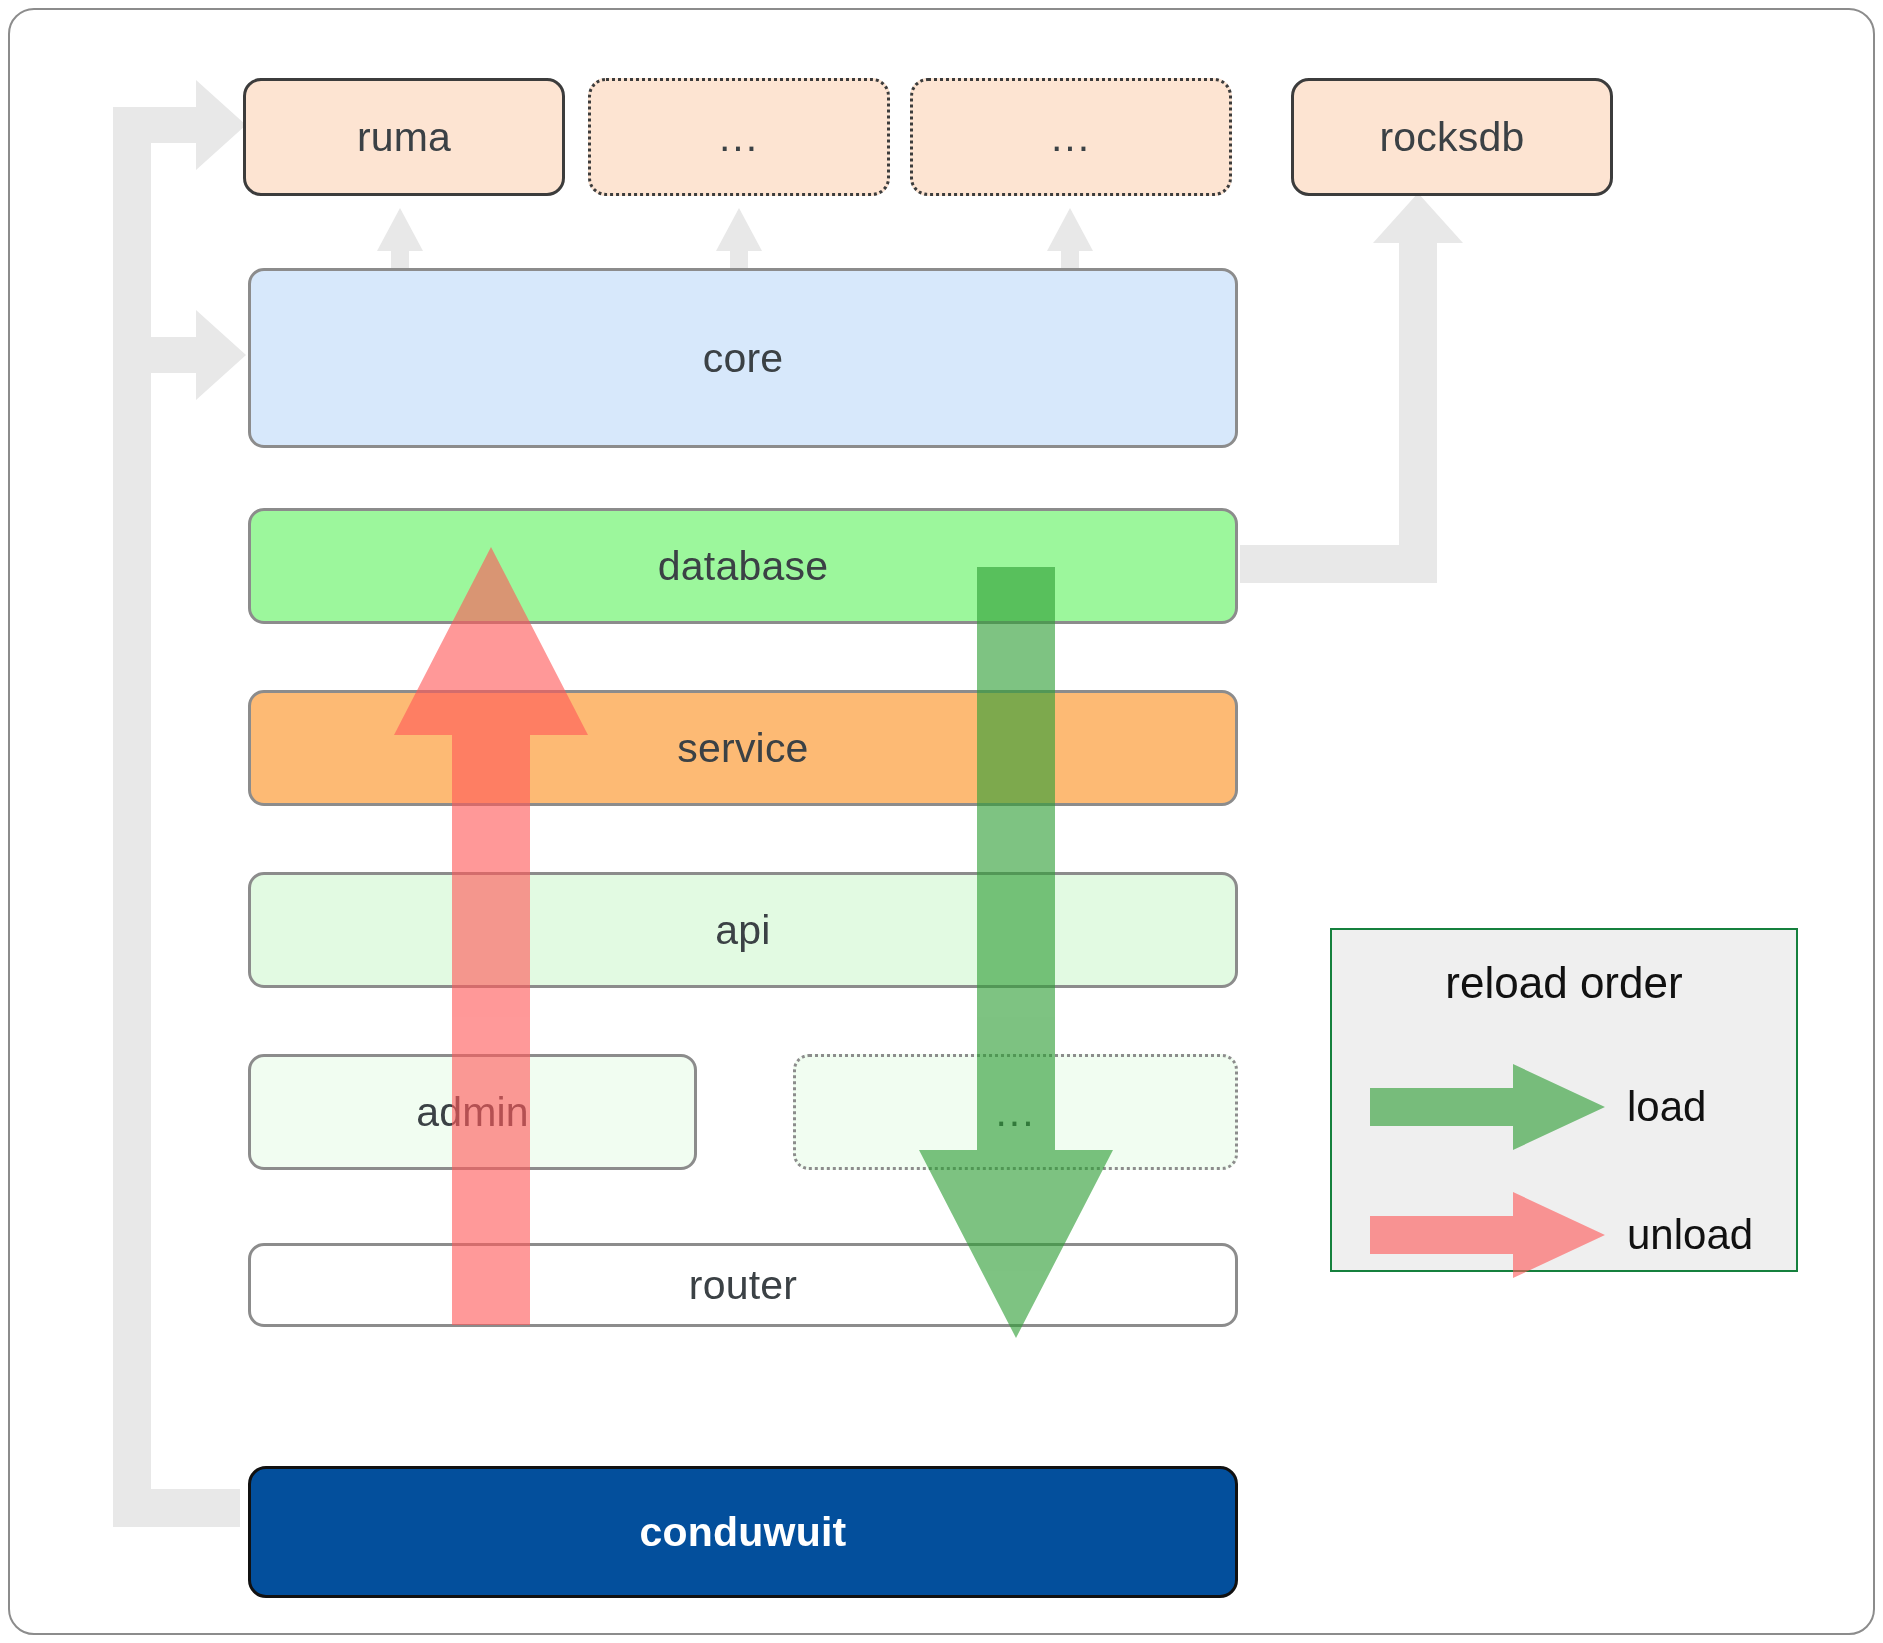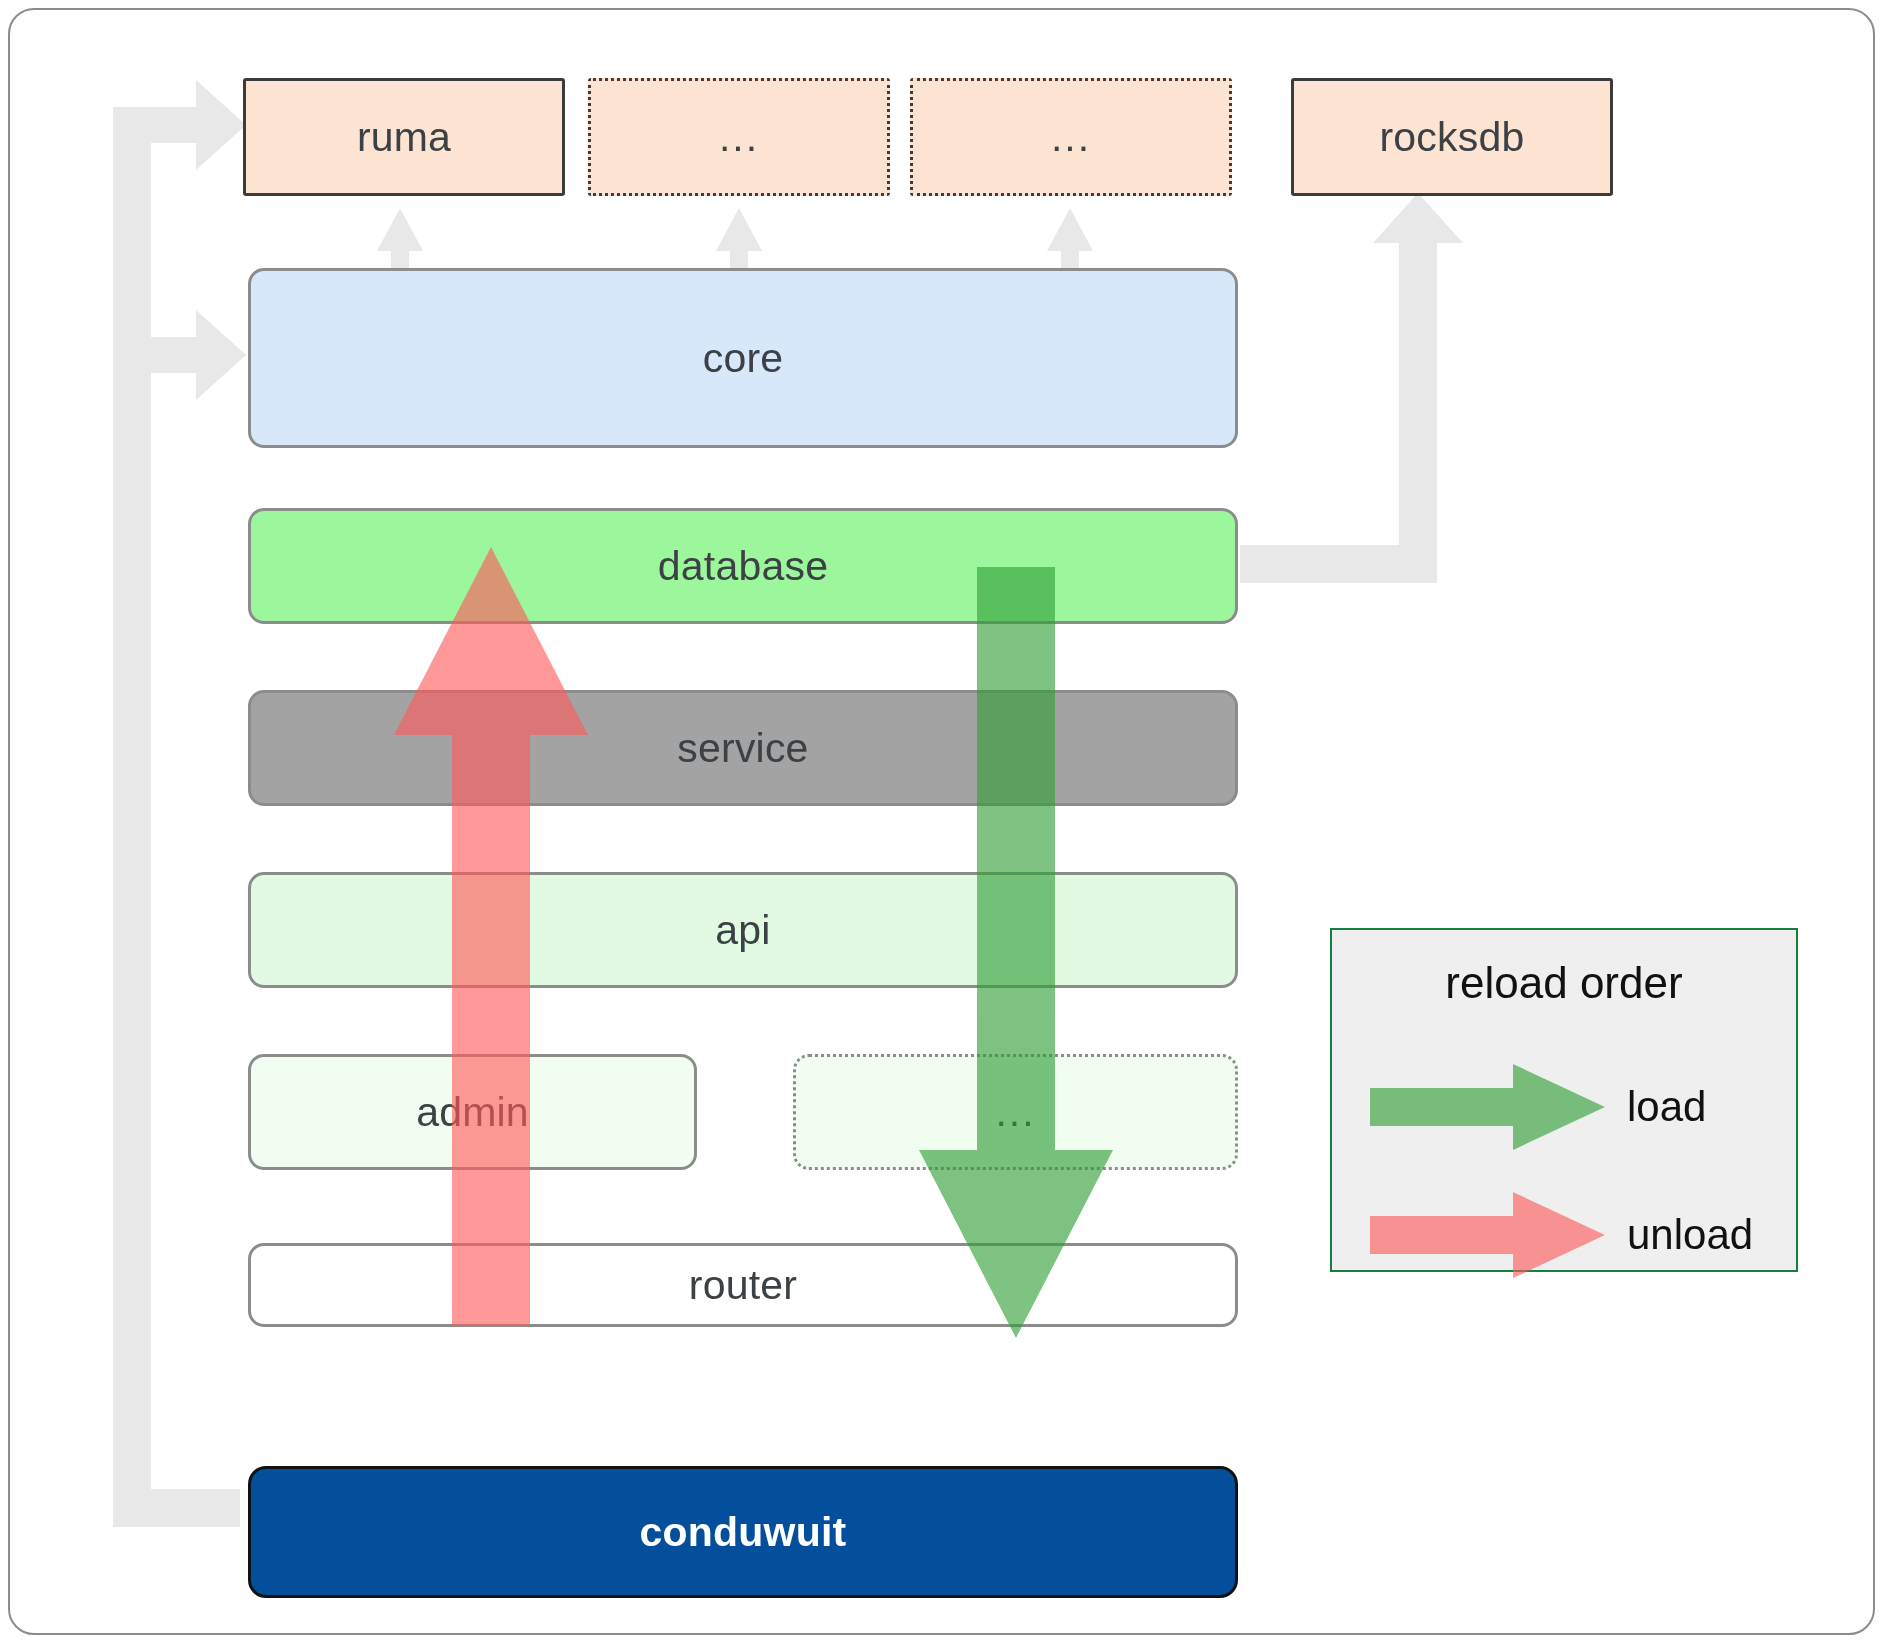--- a/index.html
+++ b/index.html
@@ -40,21 +40,21 @@
     justify-content: center;
     border-radius: 14px;
     font-size: 41px;
     color: #3b4145;
     letter-spacing: 0.2px;
     white-space: nowrap;
   }
   .node.dep {
     background: #FDE4D2;
     border: 3px solid #3c3c3c;
-    border-radius: 3px;
+    border-radius: 18px;
   }
   .node.dep.dotted {
     border: 3px dotted #3c3c3c;
   }
   .node.core {
     background: #D7E8FB;
     border: 3px solid #8c8c8c;
     border-radius: 16px;
   }
   .node.layer {
@@ -176,21 +176,21 @@
   </div>
 
   <div class="node core" style="left:248px; top:268px; width:990px; height:180px;">
     <span>core</span>
   </div>
 
   <div class="node layer" style="left:248px; top:508px; width:990px; height:116px; background:#9CF79C;">
     <span>database</span>
   </div>
 
-  <div class="node layer" style="left:248px; top:690px; width:990px; height:116px; background:#a3a3a3;">
+  <div class="node layer" style="left:248px; top:690px; width:990px; height:116px; background:#fdba74;">
     <span>service</span>
   </div>
 
   <div class="node layer" style="left:248px; top:872px; width:990px; height:116px; background:#E2FAE2;">
     <span>api</span>
   </div>
 
   <div class="node layer" style="left:248px; top:1054px; width:449px; height:116px; background:#F1FDF1;">
     <span>admin</span>
   </div>

